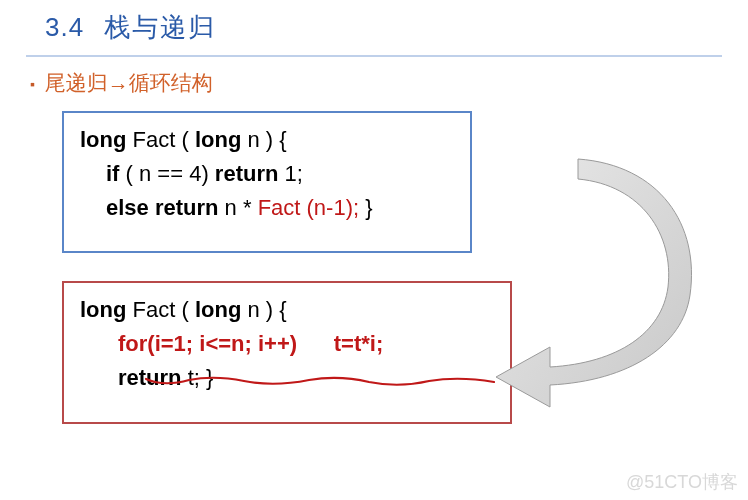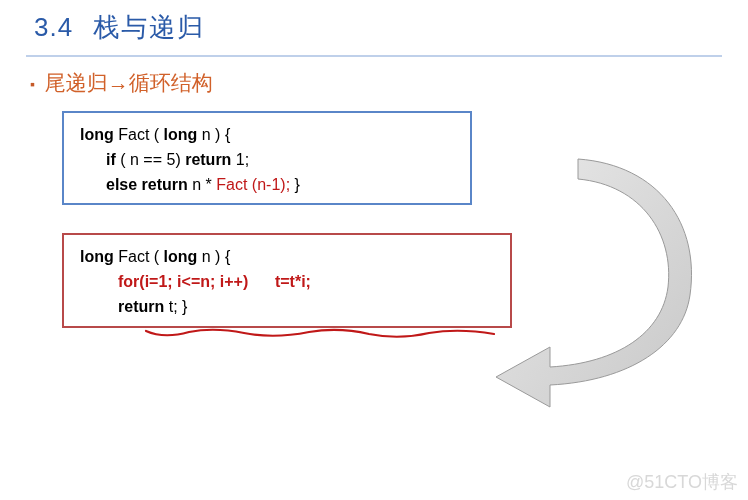--- a/index.html
+++ b/index.html
@@ -8,41 +8,41 @@
     font-family: "Microsoft YaHei", "SimSun", Arial, sans-serif;
     background: #fff;
     width: 748px;
     height: 500px;
     position: relative;
     overflow: hidden;
   }
   .heading {
     color: #2a5aa8;
     font-size: 26px;
-    padding: 10px 0 6px 34px;
+    padding: 10px 0 6px 45px;
     letter-spacing: 2px;
   }
   .heading .num { letter-spacing: 1px; margin-right: 20px; }
   .rule {
     border: none;
     border-top: 2px solid #bfd0ea;
     margin: 4px 26px 12px 26px;
   }
   .subhead {
     color: #d1612a;
     font-size: 21px;
     padding-left: 30px;
     margin-bottom: 14px;
   }
   .bullet { color:#c55a28; font-size:14px; vertical-align: middle; margin-right:4px;}
   .codebox {
     margin-left: 62px;
-    padding: 10px 16px 6px 16px;
+    padding: 10px 16px 26px 16px;
     font-family: "Microsoft YaHei", Arial, sans-serif;
-    font-size: 16px;
+    font-size: 22px;
     line-height: 1.55;
     width: 410px;
     box-sizing: border-box;
     position: relative;
   }
   .codebox.blue { border: 2px solid #5a86c8; }
   .codebox.red  { border: 2px solid #b84a4a; margin-top: 28px; width:450px;}
   .kw { font-weight: bold; }
   .hl { color: #c01818; }
   .indent1 { padding-left: 26px; }
@@ -81,21 +81,21 @@
 <div class="subhead">
   <span class="bullet">▪</span>
   <span>尾递归</span><span>→</span><span>循环结构</span>
 </div>
 
 <div class="codebox blue">
   <div>
     <span class="kw">long</span><span> Fact ( </span><span class="kw">long</span><span> n ) {</span>
   </div>
   <div class="indent1">
-    <span class="kw">if</span><span> ( n  == 5) </span><span class="kw">return</span><span> 1;</span>
+    <span class="kw">if</span><span> ( n  == 4) </span><span class="kw">return</span><span> 1;</span>
   </div>
   <div class="indent1">
     <span class="kw">else return</span><span> n * </span><span class="hl">Fact (n-1);</span><span> }</span>
   </div>
 </div>
 
 <div class="codebox red">
   <div>
     <span class="kw">long</span><span> Fact ( </span><span class="kw">long</span><span> n ) {</span>
   </div>

